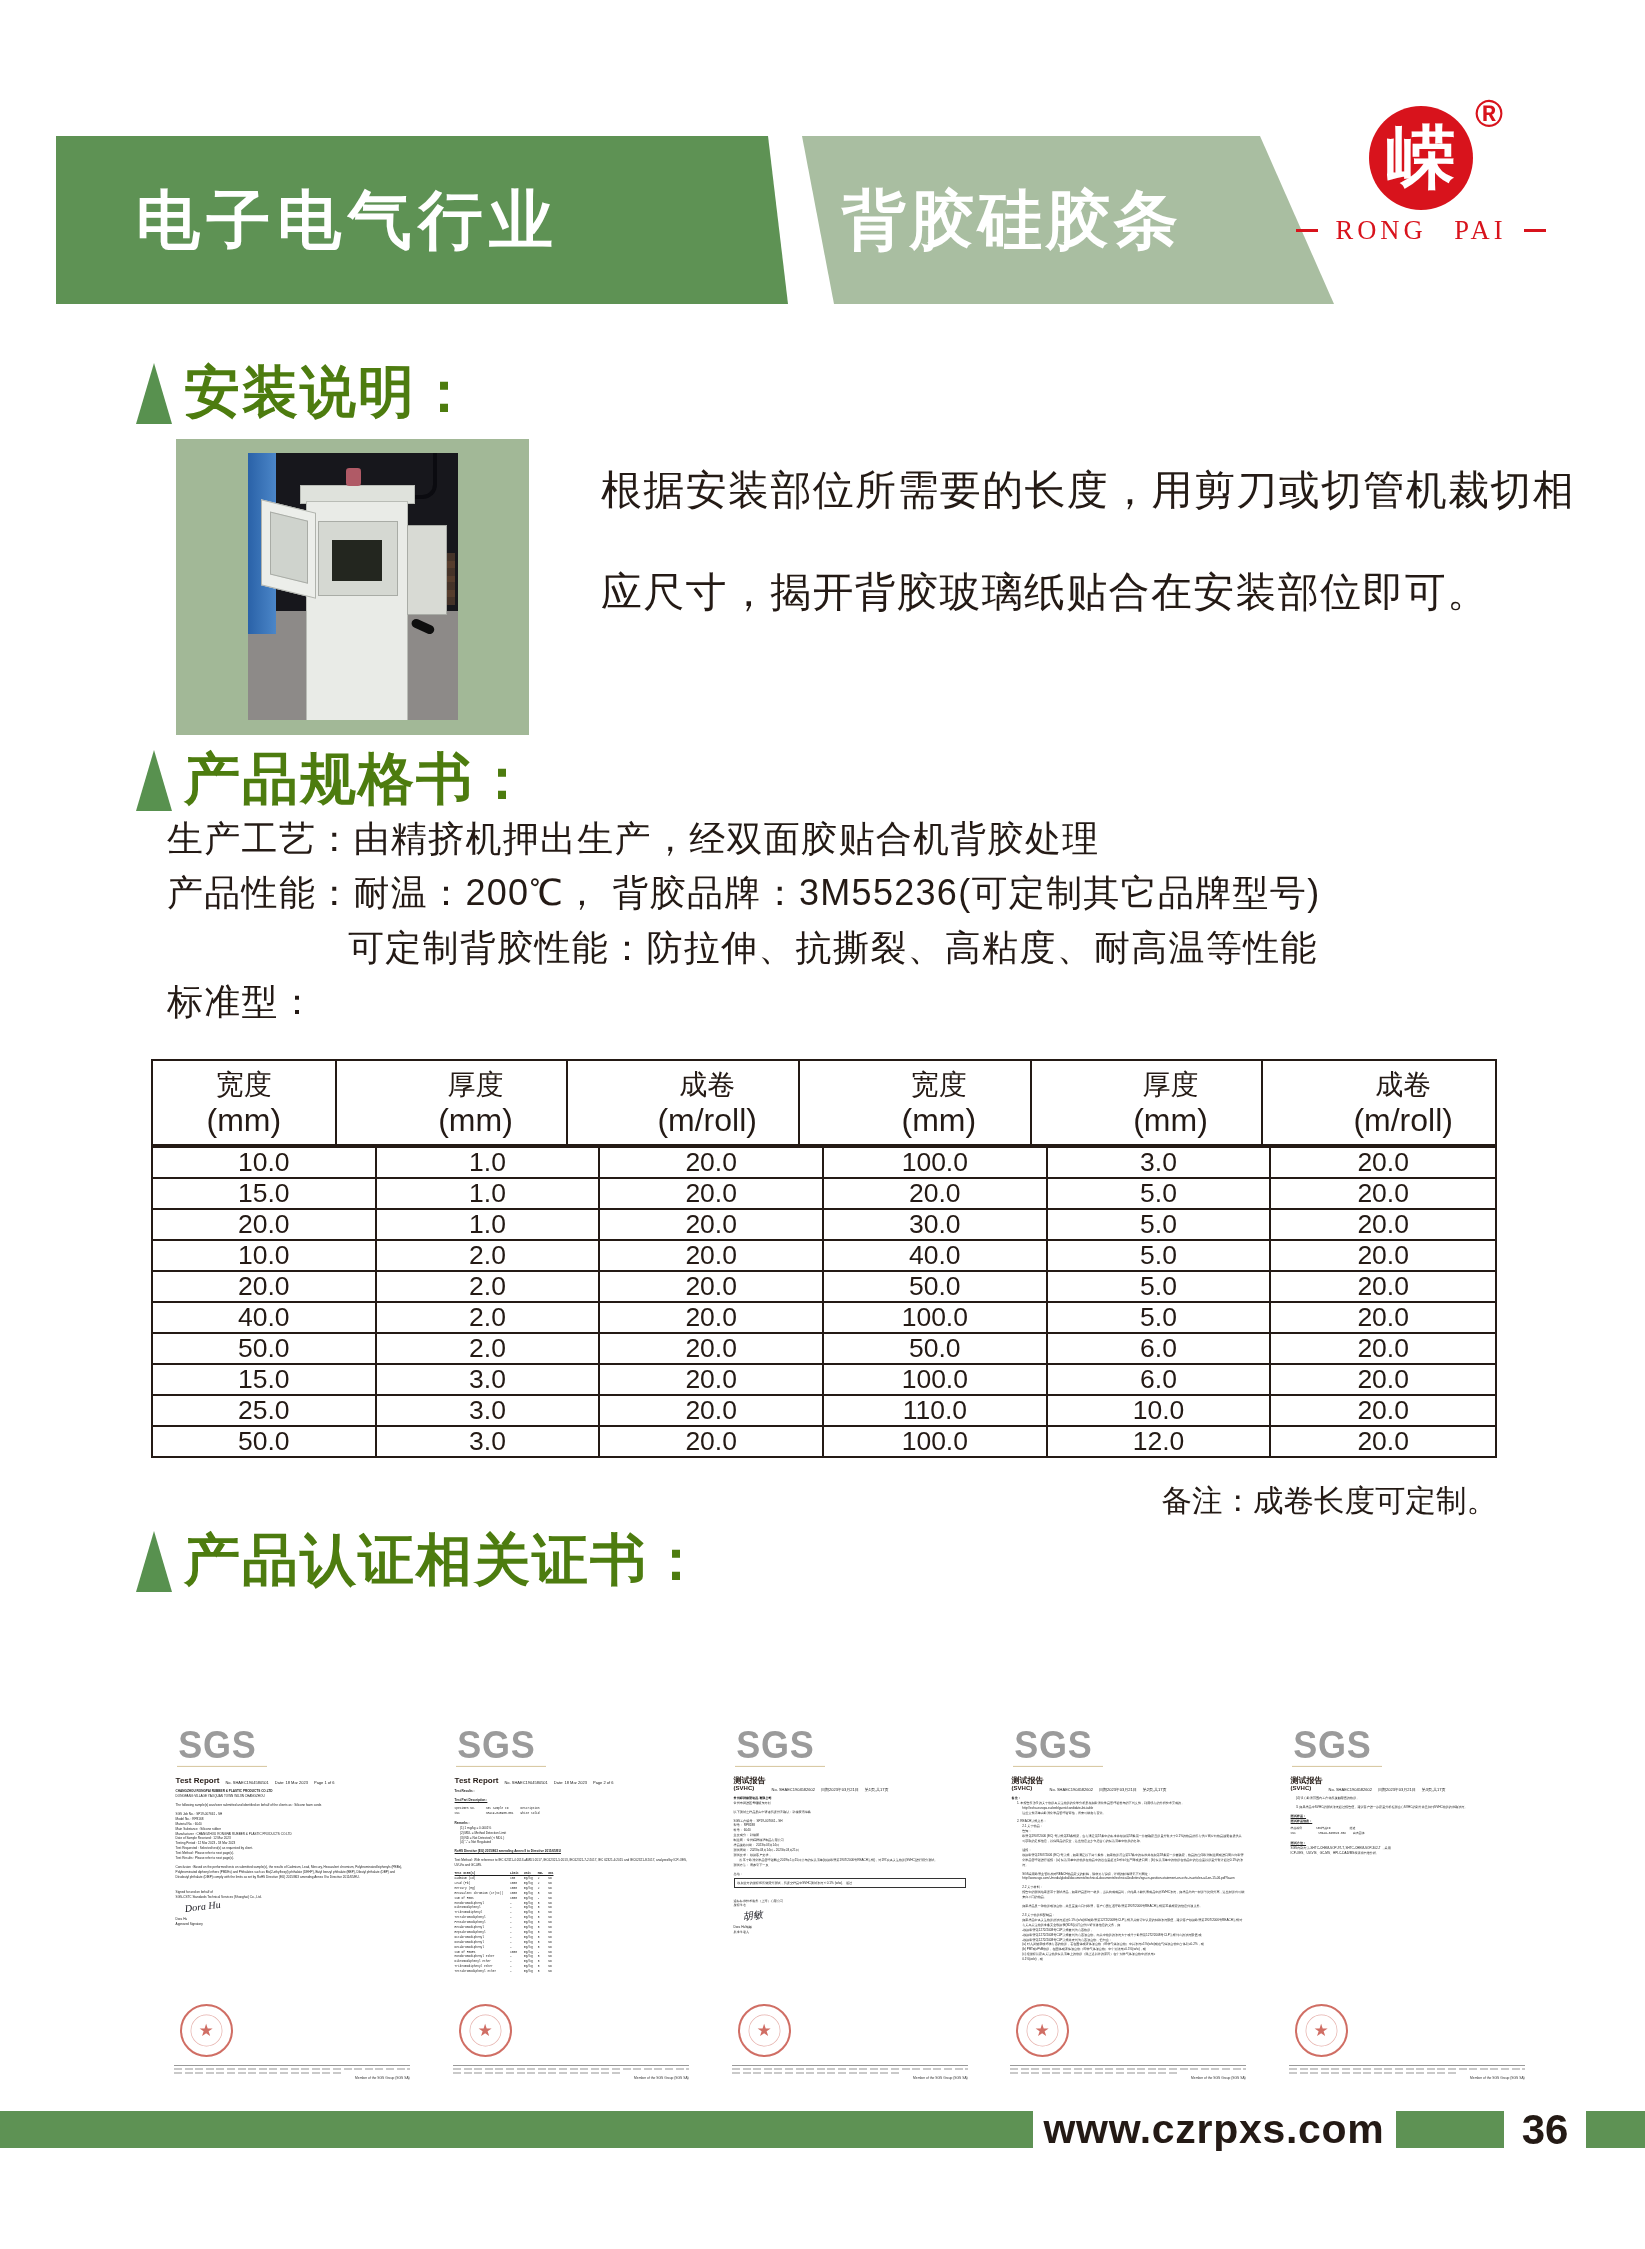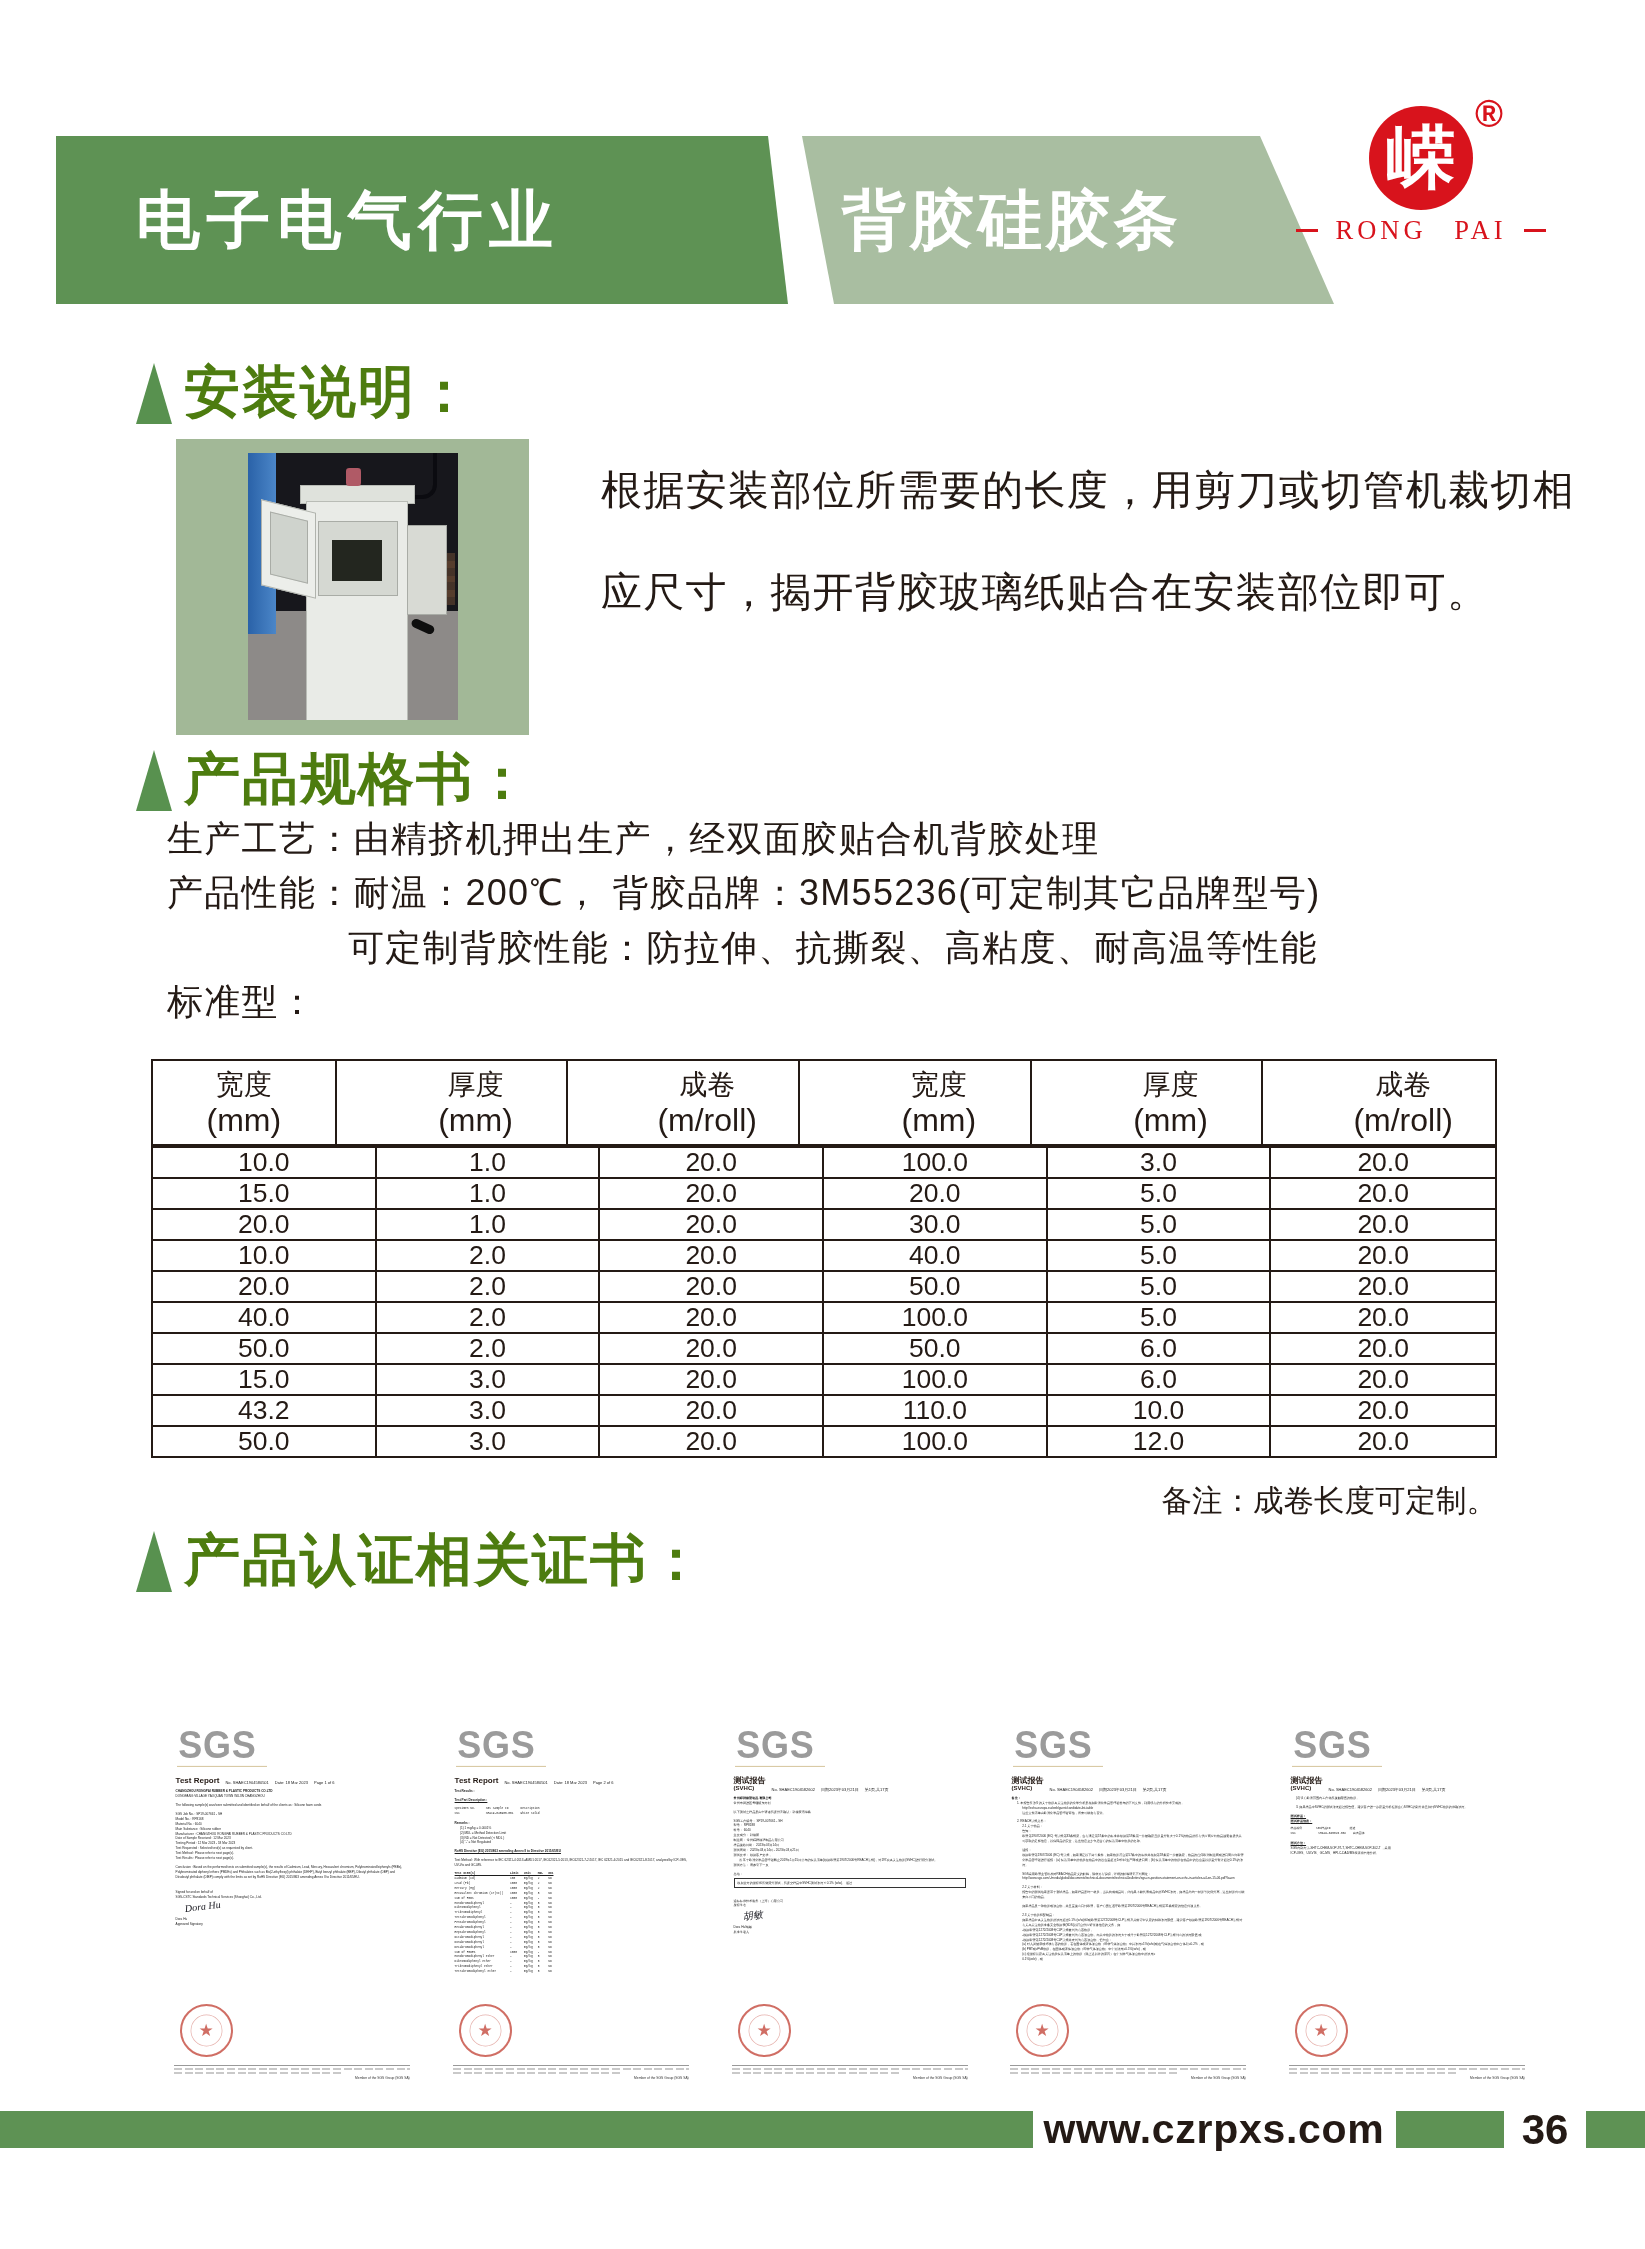--- a/index.html
+++ b/index.html
@@ -252,21 +252,21 @@
         </div>
         <div class="trow">
           <div class="tcell">15.0</div>
           <div class="tcell">3.0</div>
           <div class="tcell">20.0</div>
           <div class="tcell">100.0</div>
           <div class="tcell">6.0</div>
           <div class="tcell">20.0</div>
         </div>
         <div class="trow">
-          <div class="tcell">43.2</div>
+          <div class="tcell">25.0</div>
           <div class="tcell">3.0</div>
           <div class="tcell">20.0</div>
           <div class="tcell">110.0</div>
           <div class="tcell">10.0</div>
           <div class="tcell">20.0</div>
         </div>
         <div class="trow">
           <div class="tcell">50.0</div>
           <div class="tcell">3.0</div>
           <div class="tcell">20.0</div>

